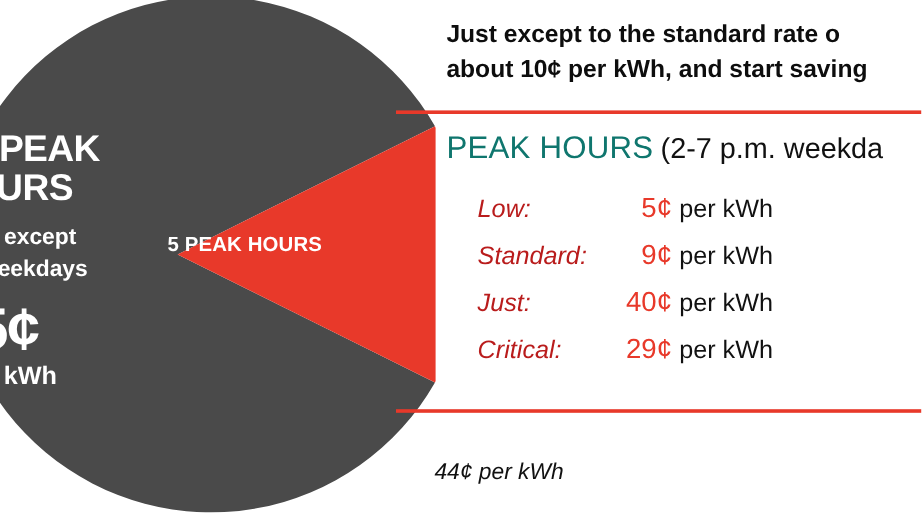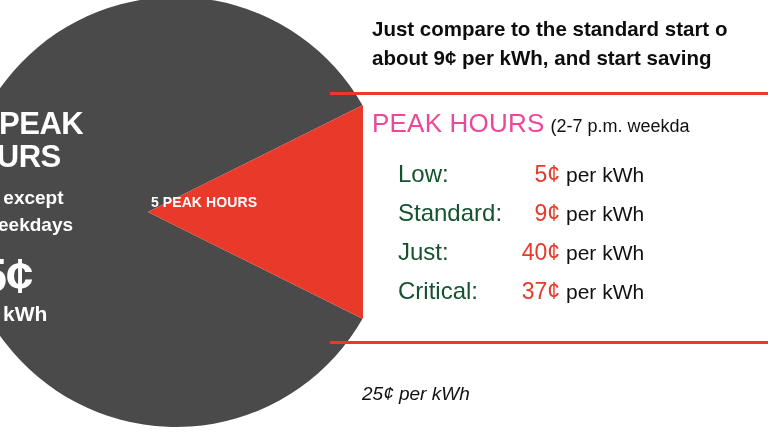--- a/index.html
+++ b/index.html
@@ -62,21 +62,21 @@
     left: -72px;
     top: 306px;
     width: 290px;
     font-size: 21px;
     font-weight: bold;
   }
   #wedge-label {
     left: 186px;
     top: 198px;
     width: 170px;
-    font-size: 14px;
+    font-size: 17px;
     font-weight: bold;
     letter-spacing: 0.1px;
   }
 
   
   #right-panel {
     position: absolute;
     left: 330px;
     top: 0;
     width: 460px;
@@ -108,47 +108,48 @@
   #peak-heading {
     position: absolute;
     left: 42px;
     top: 110px;
     white-space: nowrap;
     line-height: 1;
   }
   #peak-heading .peak-main {
     font-size: 26px;
     font-weight: normal;
-    color: #ec4899;
+    color: #0f766e;
     letter-spacing: 0.2px;
   }
   #peak-heading .peak-paren {
-    font-size: 18px;
+    font-size: 24px;
     font-weight: normal;
     color: #111111;
     margin-left: 6px;
   }
 
   #rate-table {
     position: absolute;
     left: 68px;
     top: 160px;
     width: 400px;
   }
   .rate-row {
     position: relative;
     height: 39px;
     white-space: nowrap;
   }
   .rate-label {
     display: inline-block;
     width: 118px;
-    font-size: 24px;
-    color: #14532d;
+    font-size: 21px;
+    color: #b91c1c;
     vertical-align: baseline;
+    font-style: italic;
   }
   .rate-value {
     display: inline-block;
     min-width: 44px;
     text-align: right;
     font-size: 23px;
     color: #e8392a;
     font-weight: normal;
   }
   .rate-unit {
@@ -195,46 +196,46 @@
     <div class="pie-label" id="offpeak-rate">5¢</div>
 
     <div class="pie-label" id="offpeak-rate-unit">per kWh</div>
 
     <div class="pie-label" id="wedge-label">5 PEAK HOURS</div>
   </div>
 
   <div id="right-panel">
 
     <div id="compare-note">
-      <span>Just compare to the standard start o</span><br>
-      <span>about 9¢ per kWh, and start saving</span>
+      <span>Just except to the standard rate o</span><br>
+      <span>about 10¢ per kWh, and start saving</span>
     </div>
 
     <div class="rule" id="rule-top"></div>
 
     <div id="peak-heading">
       <span class="peak-main">PEAK HOURS</span><span class="peak-paren">(2-7 p.m. weekda</span>
     </div>
 
     <div id="rate-table">
       <div class="rate-row">
         <span class="rate-label">Low:</span><span class="rate-value">5¢</span><span class="rate-unit">per kWh</span>
       </div>
       <div class="rate-row">
         <span class="rate-label">Standard:</span><span class="rate-value">9¢</span><span class="rate-unit">per kWh</span>
       </div>
       <div class="rate-row">
         <span class="rate-label">Just:</span><span class="rate-value">40¢</span><span class="rate-unit">per kWh</span>
       </div>
       <div class="rate-row">
-        <span class="rate-label">Critical:</span><span class="rate-value">37¢</span><span class="rate-unit">per kWh</span>
+        <span class="rate-label">Critical:</span><span class="rate-value">29¢</span><span class="rate-unit">per kWh</span>
       </div>
     </div>
 
     <div class="rule" id="rule-bottom"></div>
 
     <div id="critical-note">
       <br>
-      <span>25¢ per kWh</span>
+      <span>44¢ per kWh</span>
     </div>
 
   </div>
 </div>
 
 </body></html>

